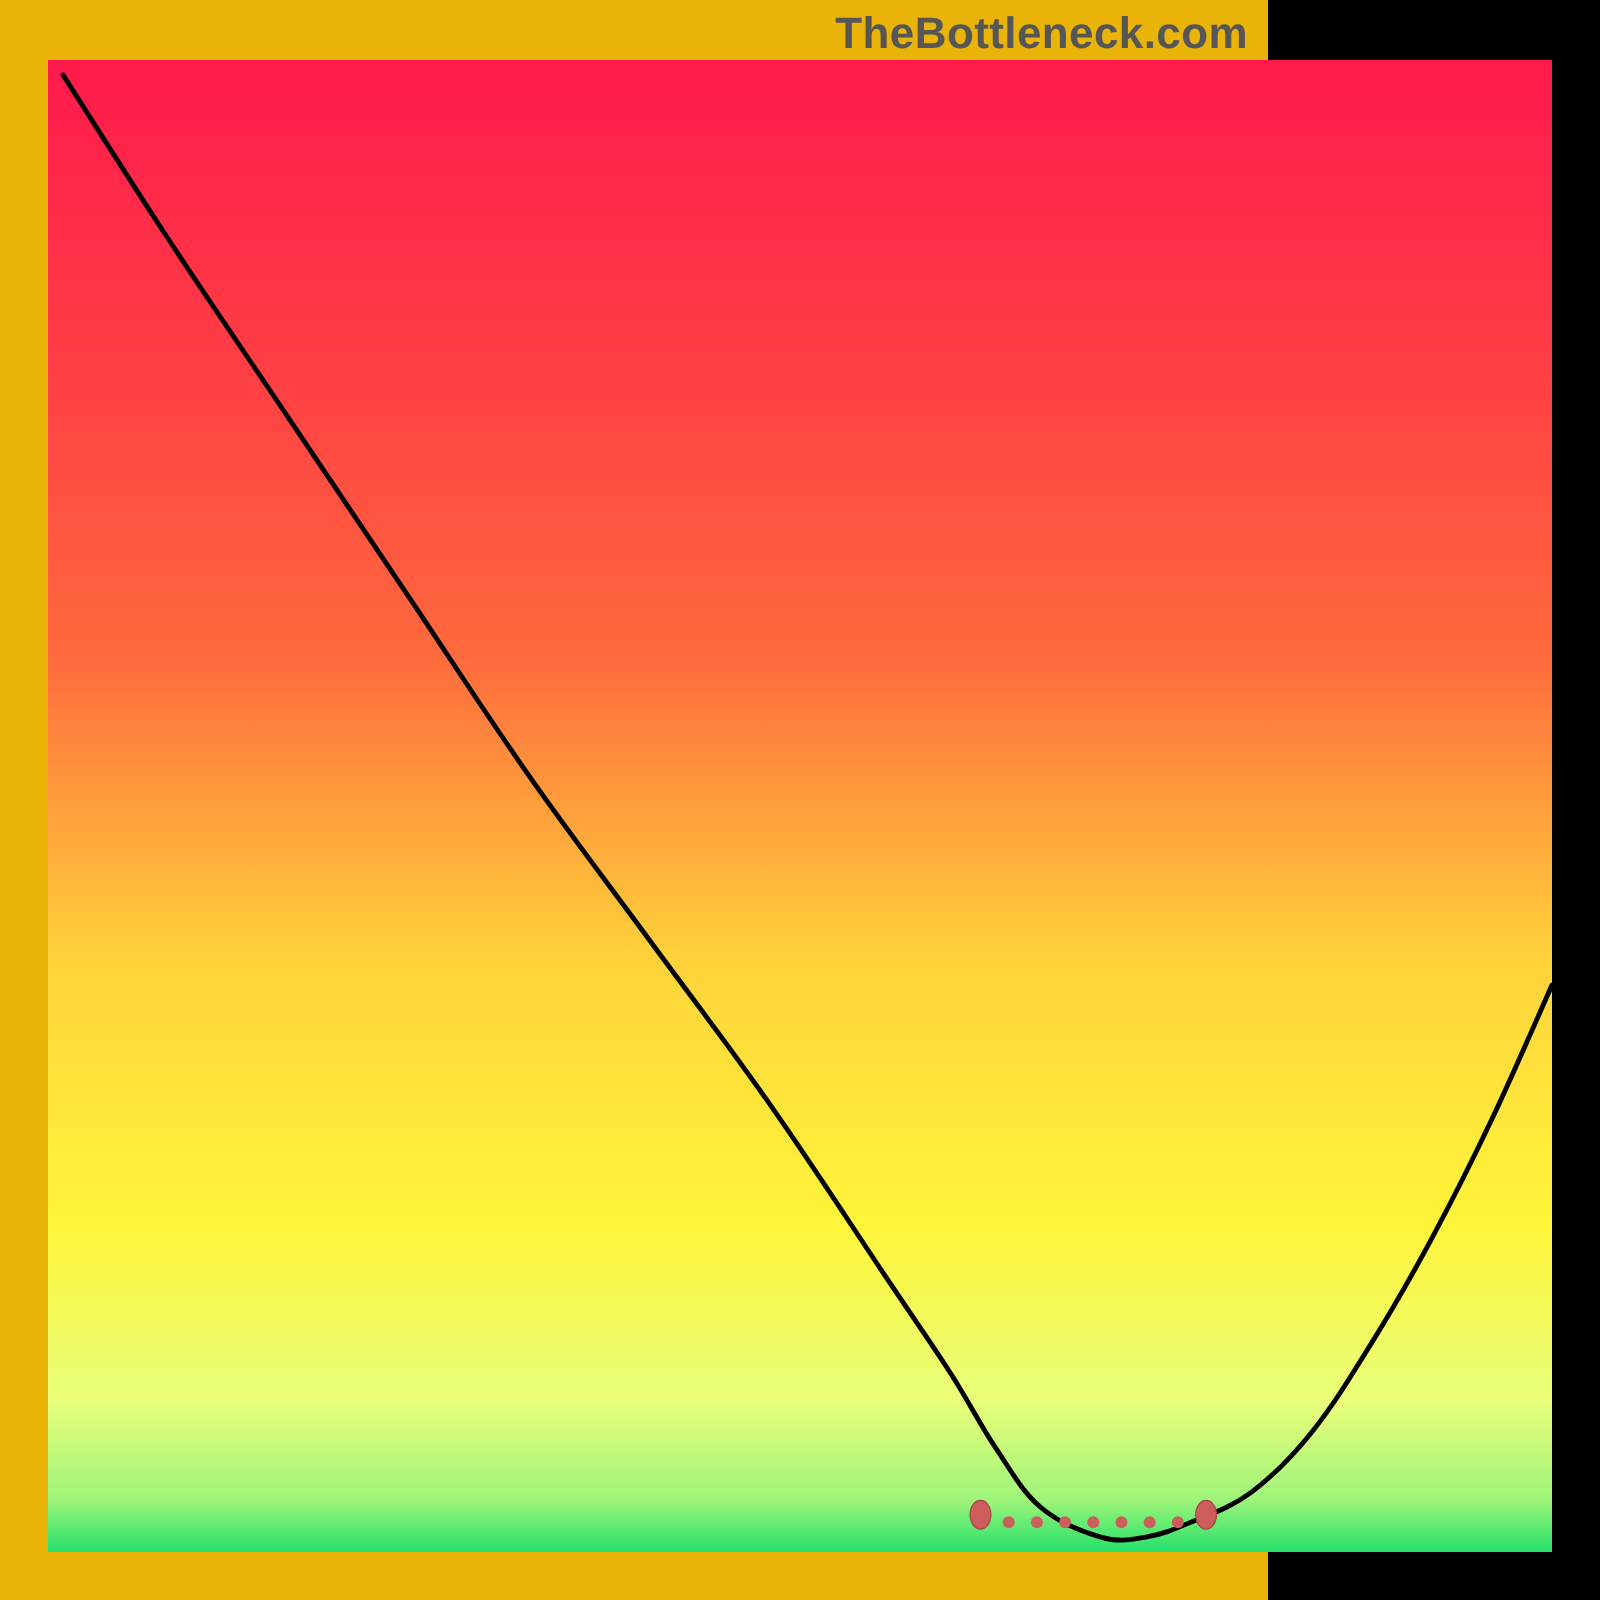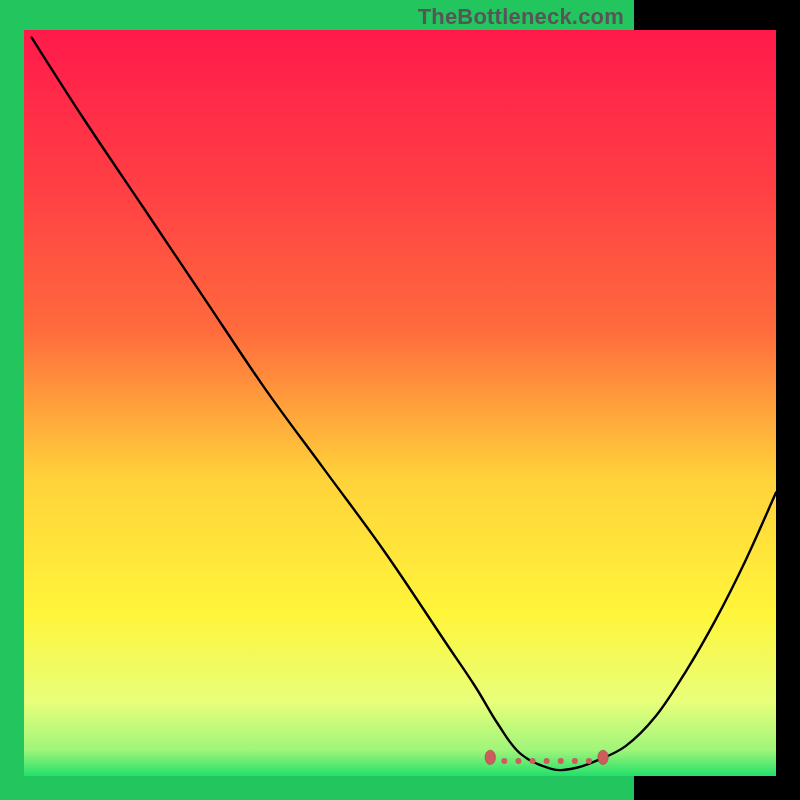--- a/index.html
+++ b/index.html
@@ -7,21 +7,21 @@
     padding: 0;
     width: 800px;
     height: 800px;
     background: #000;
     overflow: hidden;
   }
   .frame {
     position: relative;
     width: 634px;
     height: 800px;
-    background: #22c55e;
+    background: #eab308;
   }
   .attribution {
     position: absolute;
     top: 4px;
     right: 10px;
     font-family: Arial, Helvetica, sans-serif;
     font-size: 22px;
     font-weight: 600;
     color: #565656;
     letter-spacing: 0.2px;

